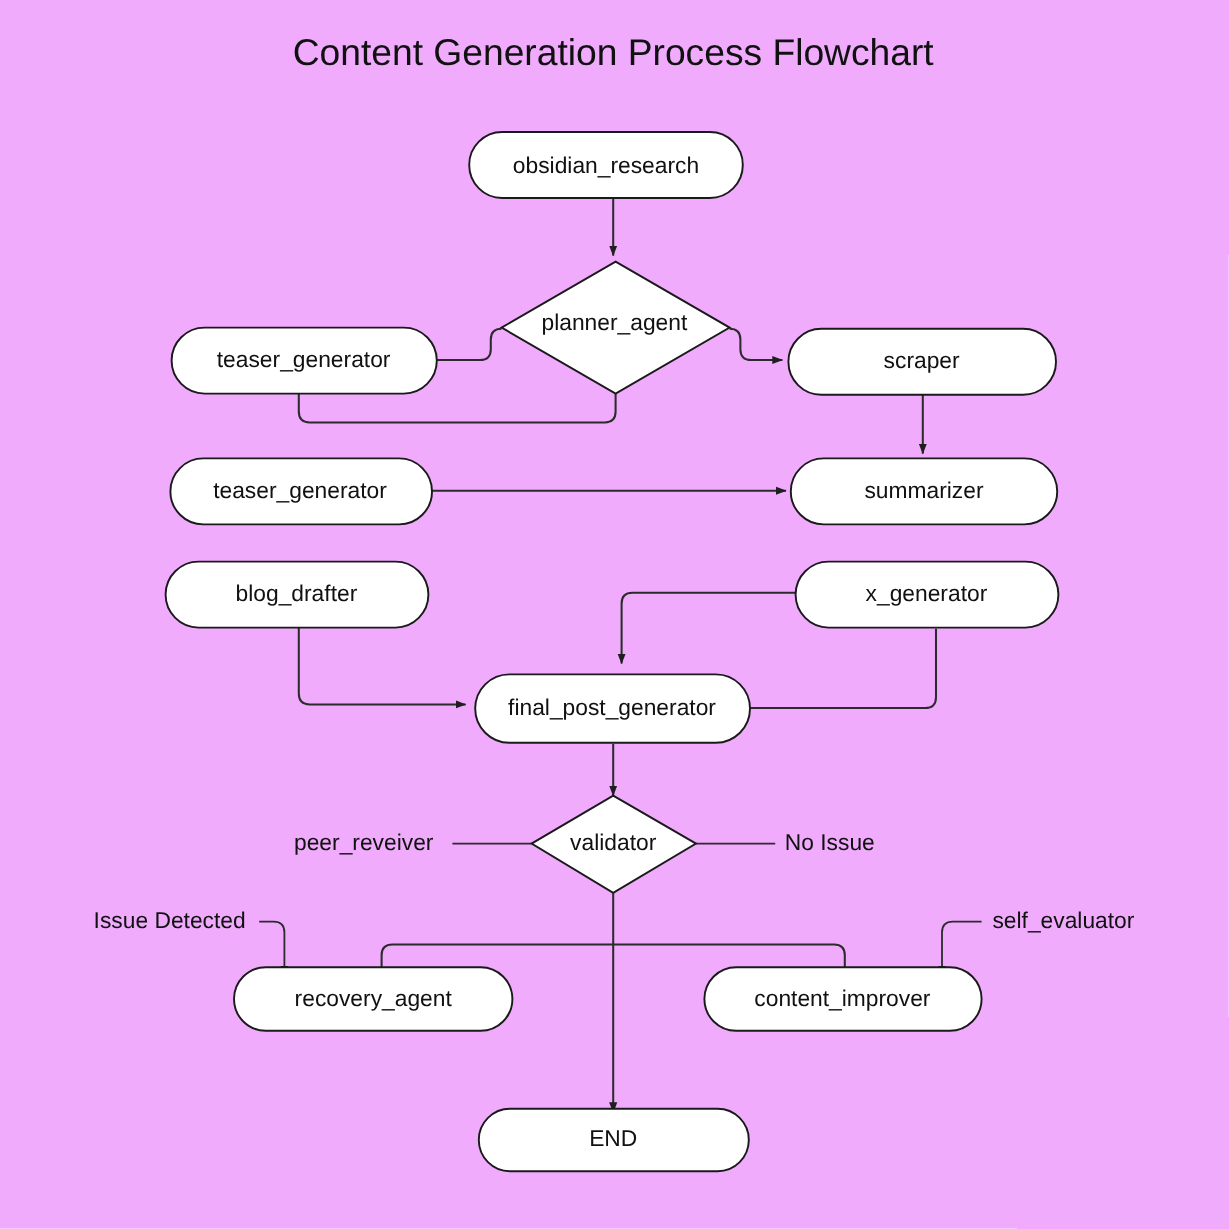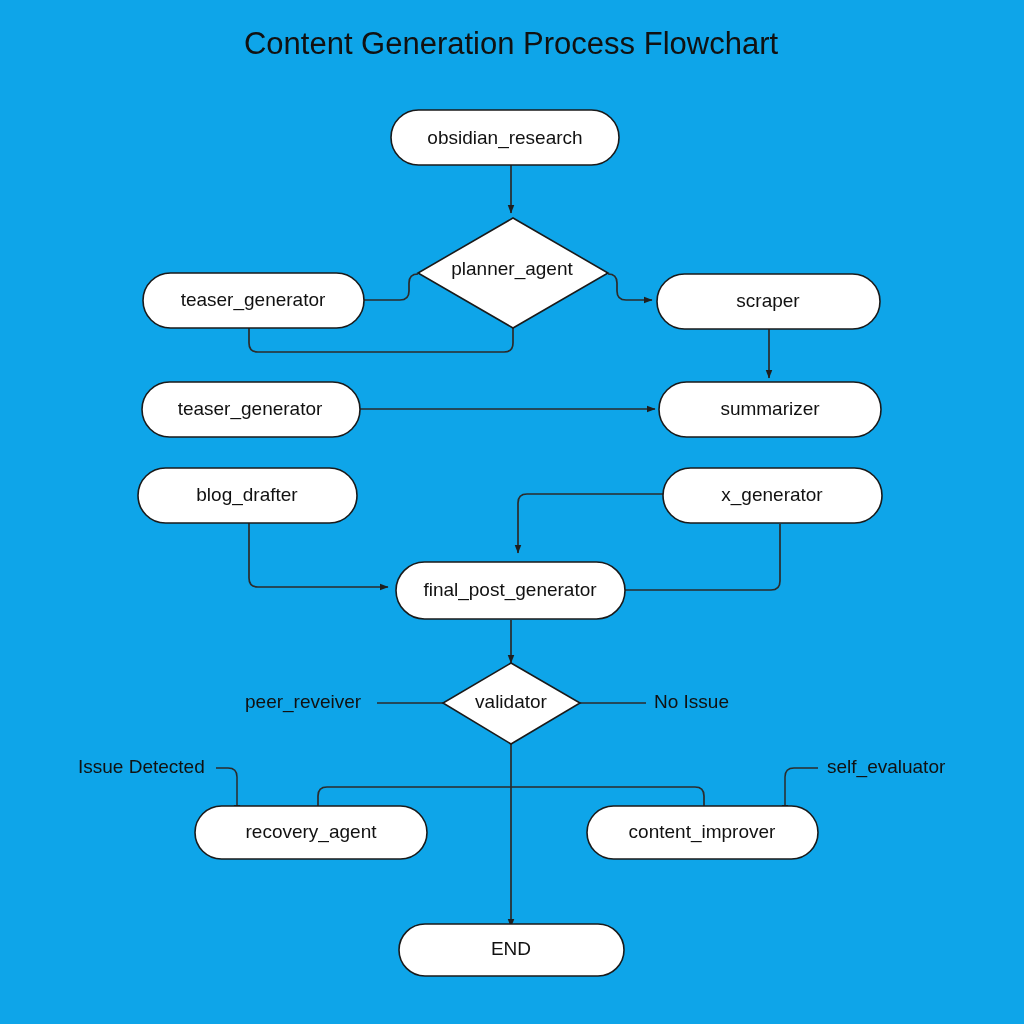--- a/index.html
+++ b/index.html
@@ -4,21 +4,21 @@
 <style>
   html, body {
     margin: 0;
     padding: 0;
     background: #ffffff;
   }
   #canvas {
     position: relative;
     width: 1024px;
     height: 1024px;
-    background: #0ea5e9;
+    background: #f0abfc;
     font-family: "Liberation Sans", sans-serif;
     overflow: hidden;
   }
   svg#flow {
     position: absolute;
     top: 0;
     left: 0;
     width: 1024px;
     height: 1024px;
   }

